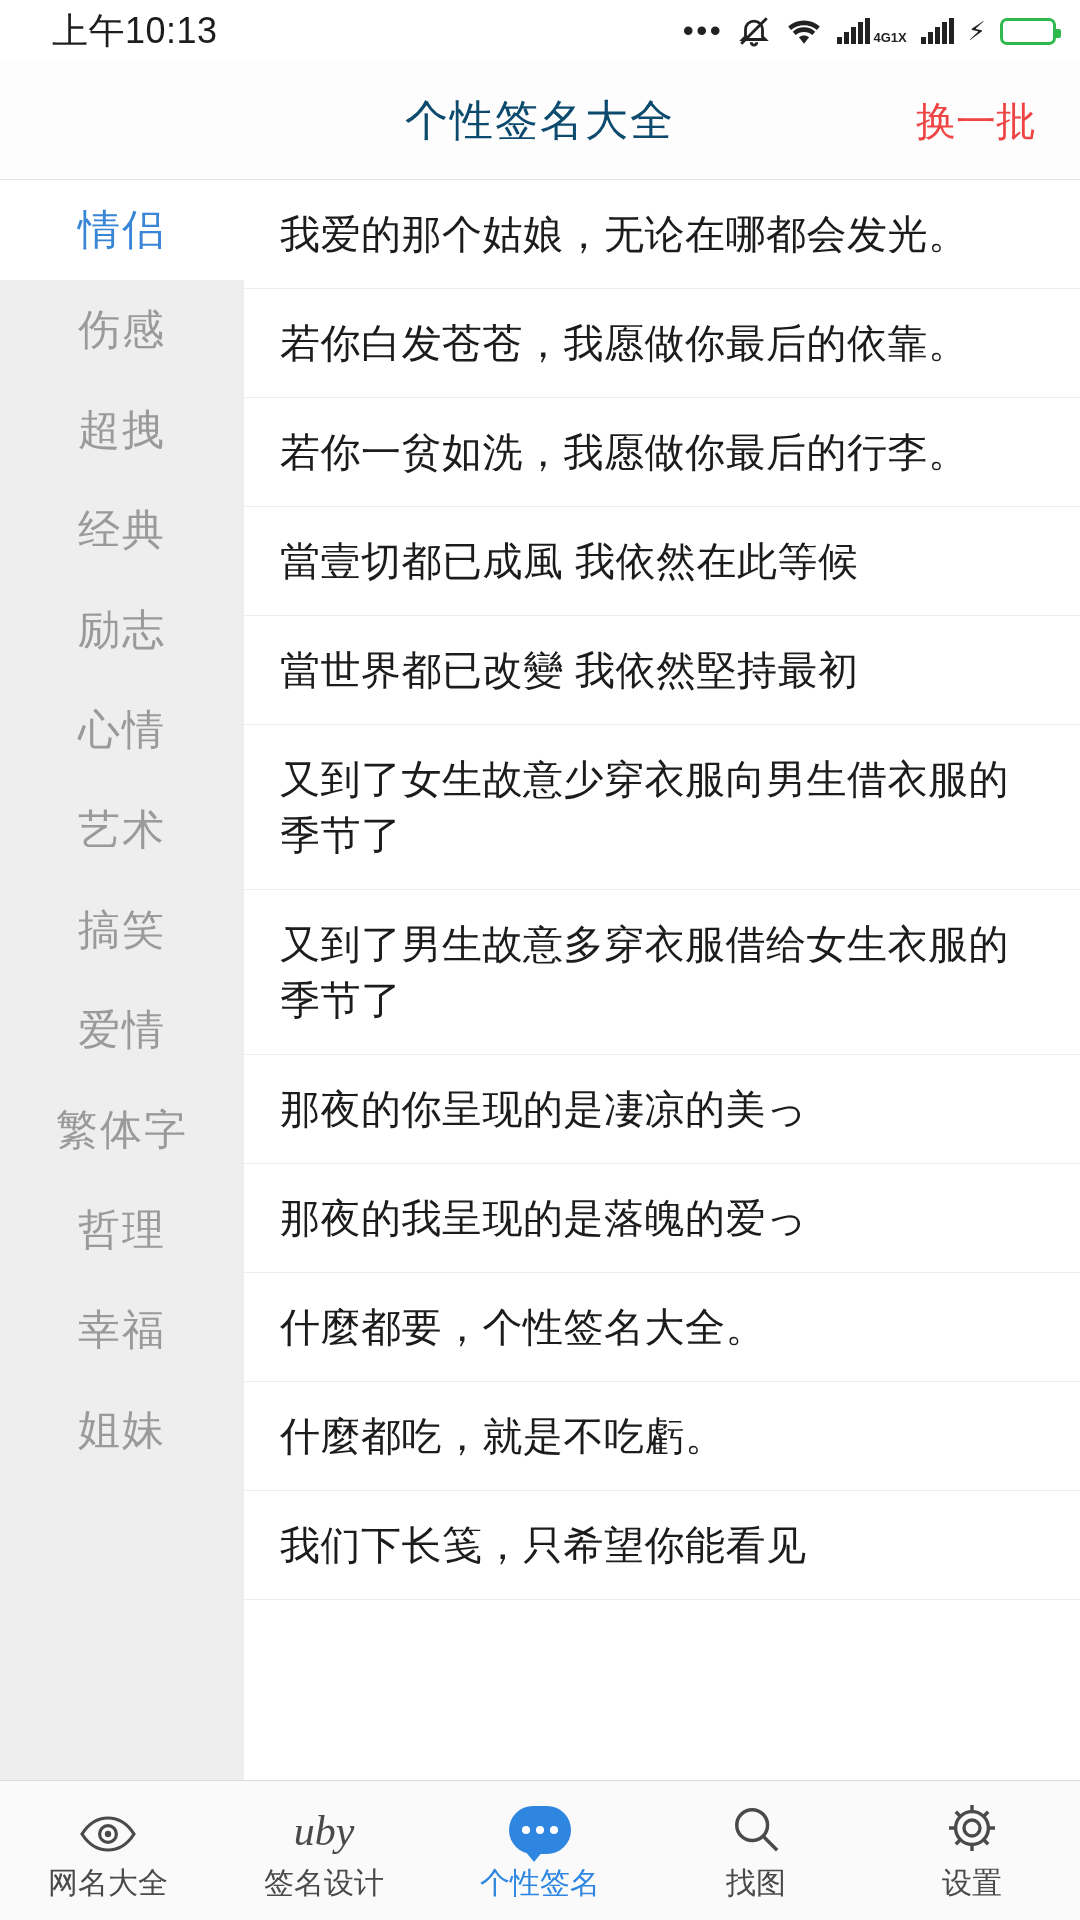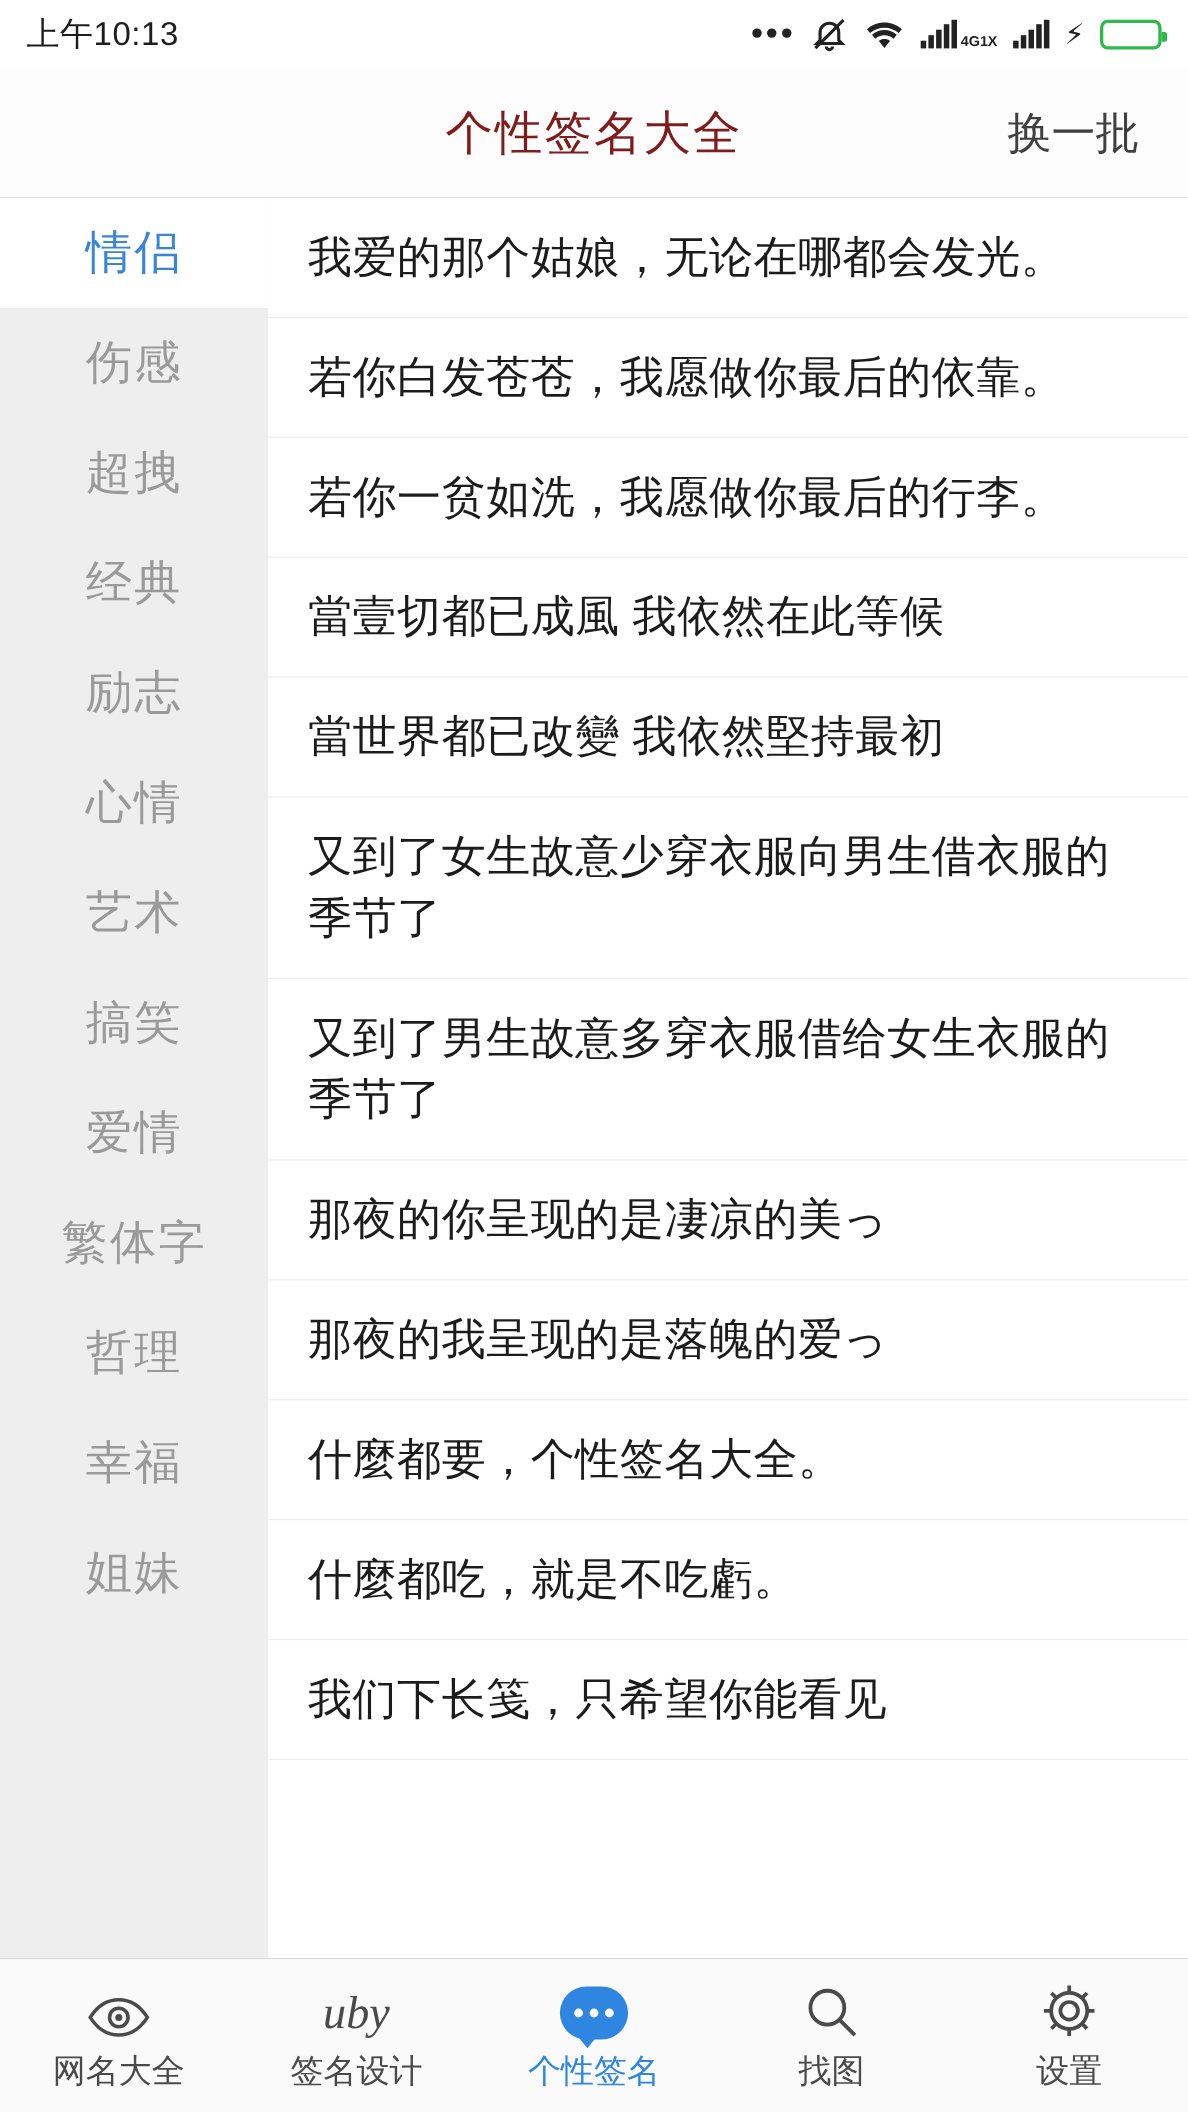--- a/index.html
+++ b/index.html
@@ -12,21 +12,21 @@
   .screen { width: 1080px; height: 1920px; display: flex; flex-direction: column; position: relative; }
 
   
   .statusbar {
     height: 62px; flex: 0 0 62px;
     background: #ffffff;
     display: flex; align-items: center;
     padding: 0 24px;
     color: #222;
   }
-  .status-time { font-size: 30px; letter-spacing: 0.5px; color: #1d1d1d; }
+  .status-time { font-size: 36px; letter-spacing: 0.5px; color: #1d1d1d; margin-left: 28px; }
   .status-right { margin-left: auto; display: flex; align-items: center; gap: 14px; }
   .status-right .icon { display: flex; align-items: center; }
   .dots { letter-spacing: 3px; font-size: 30px; line-height: 1; color: #222; font-weight: bold; }
   .net4g { display: flex; align-items: flex-end; gap: 3px; }
   .net4g .lbl { display: flex; flex-direction: row; font-size: 13px; line-height: 13px; color: #222; }
   .bars { display: flex; align-items: flex-end; gap: 2px; height: 26px; }
   .bars i { width: 5px; background: #222; display: block; }
   .bars i:nth-child(1){height:7px}
   .bars i:nth-child(2){height:12px}
   .bars i:nth-child(3){height:17px}
@@ -44,24 +44,24 @@
   .bolt { font-size: 26px; color: #222; }
 
   
   .titlebar {
     height: 118px; flex: 0 0 118px;
     background: #fdfdfd;
     display: flex; align-items: center; justify-content: center;
     position: relative;
     border-bottom: 1px solid #e2e2e2;
   }
-  .title-text { font-size: 43px; color: #7f1d1d; letter-spacing: 2px; }
+  .title-text { font-size: 43px; color: #0c4a6e; letter-spacing: 2px; }
   .refresh-btn {
     position: absolute; right: 44px; top: 50%; transform: translateY(-50%);
-    font-size: 40px; color: #404040;
+    font-size: 40px; color: #ef4444;
   }
 
   
   .content { flex: 1 1 auto; display: flex; min-height: 0; }
 
   .sidebar {
     width: 244px; flex: 0 0 244px;
     background: #eeeeee;
     overflow: hidden;
     position: relative;

